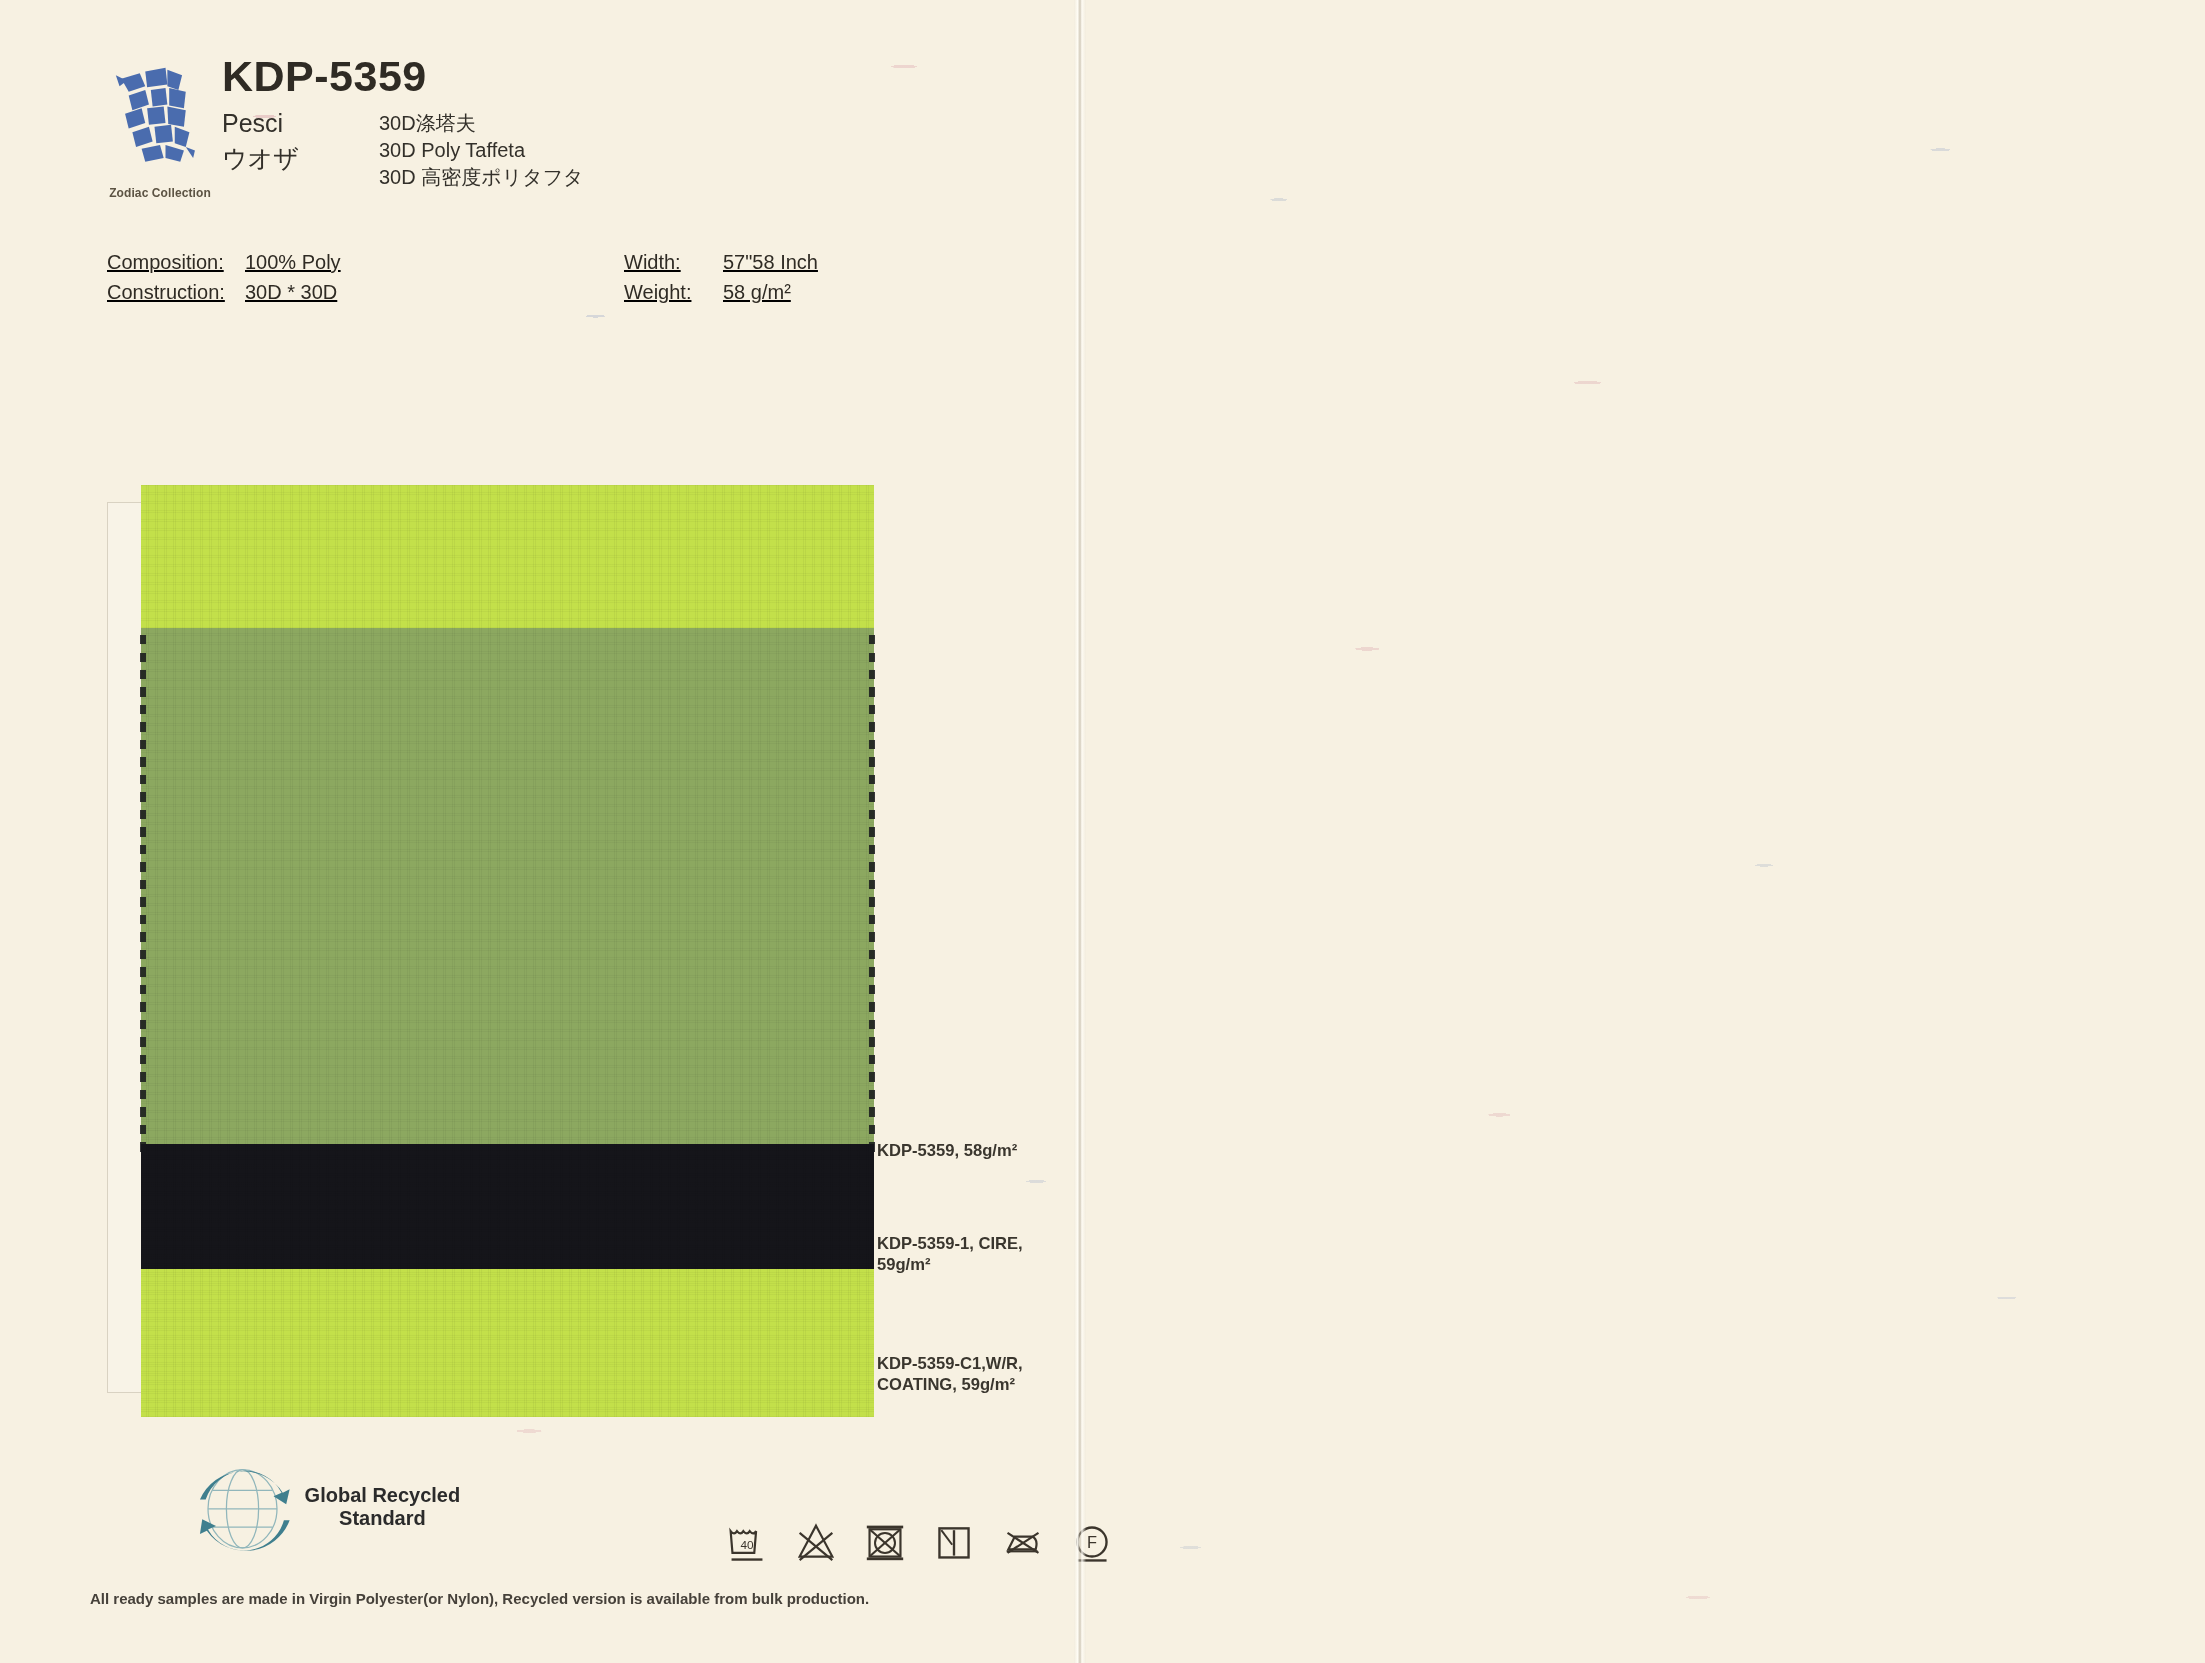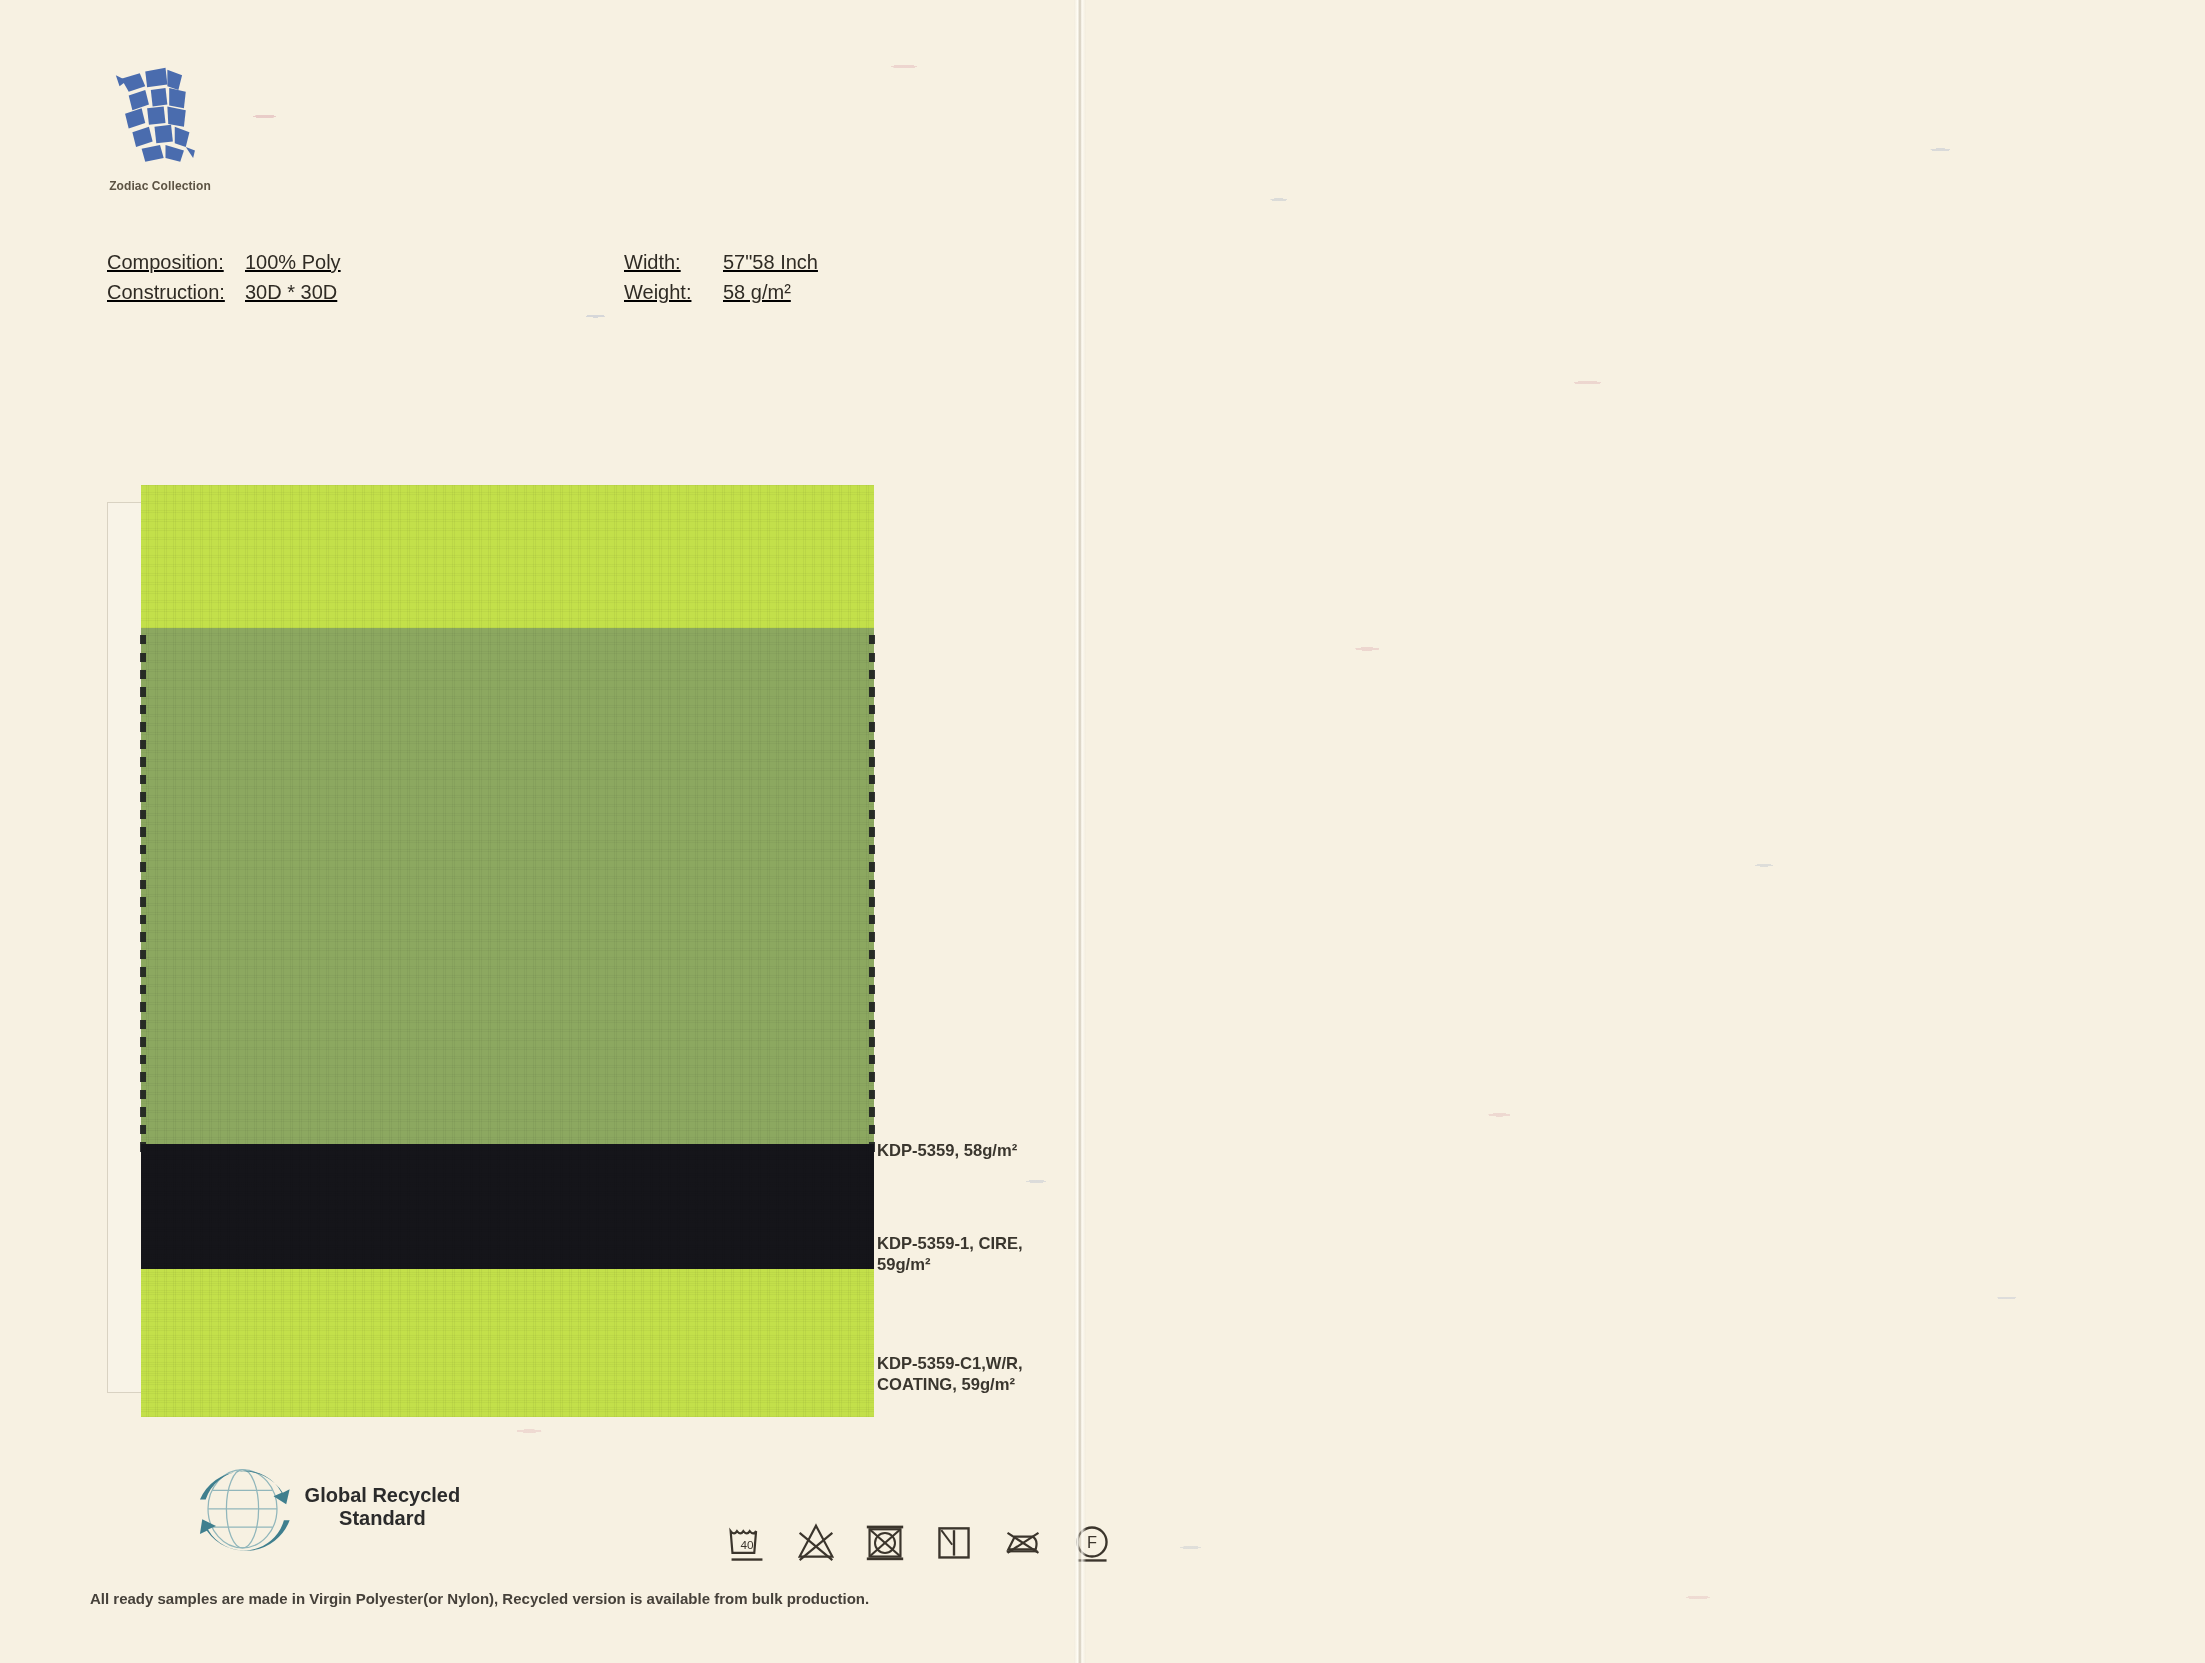--- a/index.html
+++ b/index.html
@@ -55,21 +55,21 @@
       rgba(255,253,246,.85) 66%,
       rgba(160,150,130,.05) 100%);
     z-index: 9;
   }
 
   
   .lhead { position: absolute; left: 107px; top: 55px; width: 877px; }
   .logo-zodiac { position: absolute; left: 0; top: 7.4px; width: 106px; text-align: center; }
   .zodiac-cap {
     font-size: 12px; letter-spacing: 0.1px; color: #5c5343;
-    margin-top: 4px; font-weight: 600;
+    margin-top: 11px; font-weight: 600;
   }
 
   .head-main { margin-left: 115px; }
   .sku-big {
     font-size: 43px; font-weight: 700; color: #2f2b24;
     letter-spacing: 0.5px; line-height: 1; margin-bottom: 10px;
   }
   .name-row { display: flex; }
   .name-col { width: 157px; }
   .name-it  { font-size: 25px; color: #33302a; line-height: 1.22; }
@@ -178,20 +178,34 @@
             <polygon points="66,70 82,76 78,92 66,88"></polygon>
             <polygon points="30,94 50,90 54,104 34,108"></polygon>
             <polygon points="56,90 76,96 72,108 56,104"></polygon>
             <polygon points="2,14 14,20 6,26"></polygon>
             <polygon points="88,96 78,92 86,104"></polygon>
           </g>
         </svg>
         <div class="zodiac-cap">Zodiac Collection</div>
       </div>
 
+      <div class="head-main">
+        <div class="sku-big">KDP-5359</div>
+        <div class="name-row">
+          <div class="name-col">
+            <div class="name-it">Pesci</div>
+            <div class="name-jp">ウオザ</div>
+          </div>
+          <div class="desc-col">
+            <div>30D涤塔夫</div>
+            <div>30D Poly Taffeta</div>
+            <div>30D 高密度ポリタフタ</div>
+          </div>
+        </div>
+      </div>
     </div>
 
     <div class="spec">
       <div class="spec-grid">
         <div class="spec-l">
           <div class="spec-line">
             <span class="spec-k">Composition:</span>
             <span class="spec-v">100% Poly</span>
           </div>
           <div class="spec-line">

